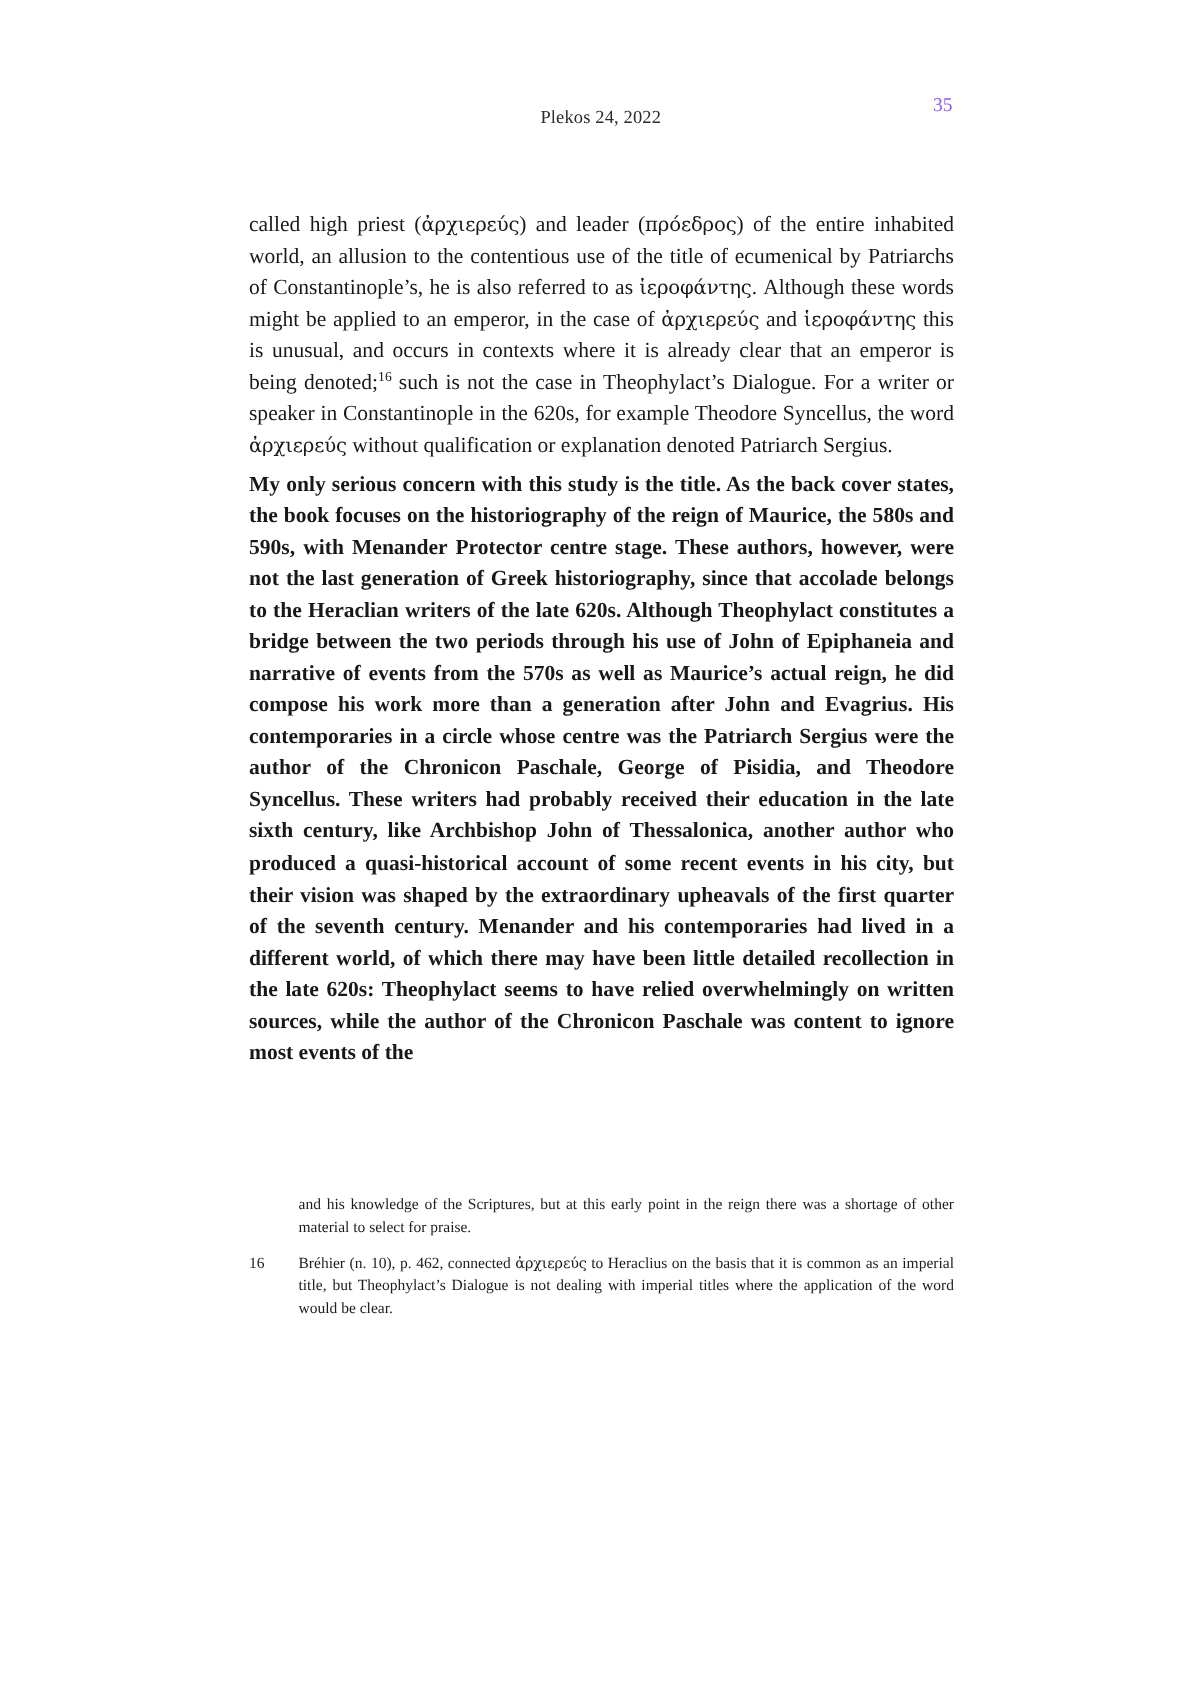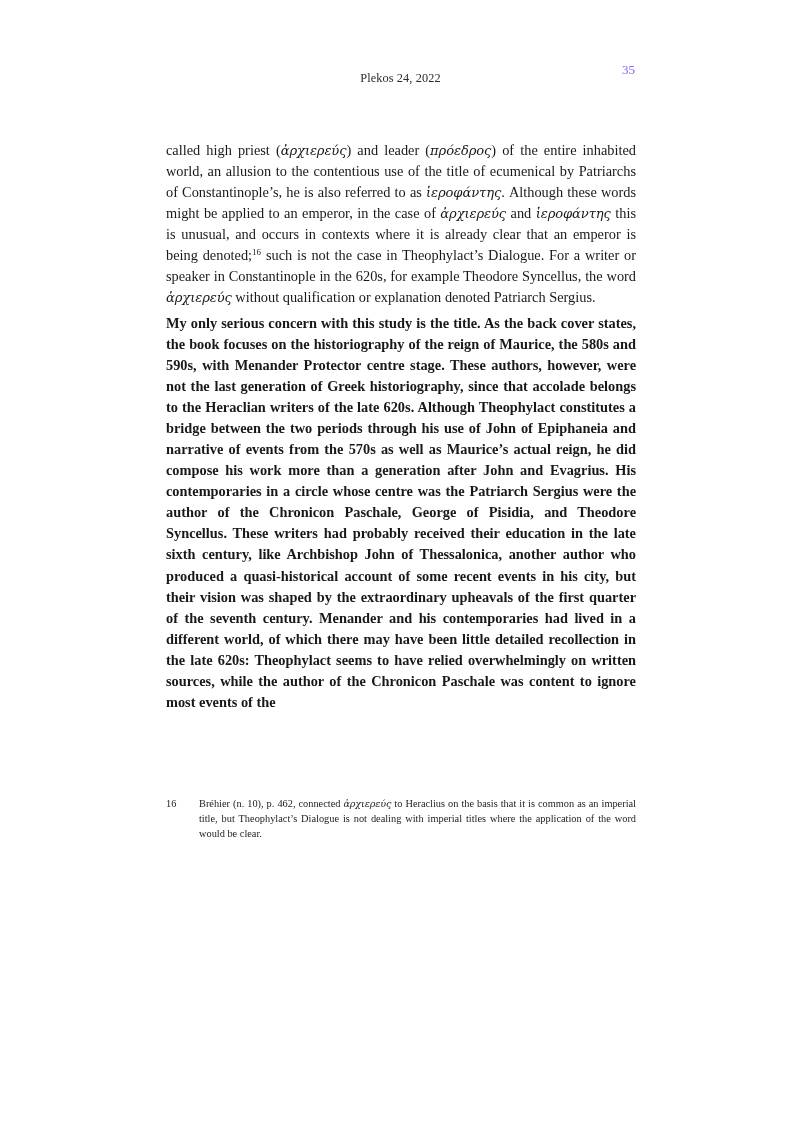--- a/index.html
+++ b/index.html
@@ -65,21 +65,20 @@
     text-justify: inter-word;
     margin: 0 0 4.6px 0;
     color: #181818;
     hyphens: manual;
   }
   .para.last { margin-bottom: 0; font-weight: bold; }
 
   .grk {
     font-family: "DejaVu Serif", "Liberation Serif", serif;
     font-size: 13.1px;
-    font-style: italic;
     letter-spacing: -0.1px;
   }
 
   sup.fnref {
     font-size: 0.63em;
     vertical-align: 0.52em;
     line-height: 0;
   }
 
   
@@ -126,19 +125,20 @@
     <div class="journal">Plekos 24, 2022</div>
     <div class="folio">35</div>
   </div>
 
   <div class="textblock">
     <p class="para">called high priest (<span class="grk">ἀρχιερεύς</span>) and leader (<span class="grk">πρόεδρος</span>) of the entire inhabited world, an allusion to the contentious use of the title of ecumenical by Patriarchs of Constantinople’s, he is also referred to as <span class="grk">ἱεροφάντης</span>. Although these words might be applied to an emperor, in the case of <span class="grk">ἀρχιερεύς</span> and <span class="grk">ἱεροφάντης</span> this is unusual, and occurs in contexts where it is already clear that an emperor is being denoted;<sup class="fnref">16</sup> such is not the case in Theophylact’s Dialogue. For a writer or speaker in Constantinople in the 620s, for example Theodore Syncellus, the word <span class="grk">ἀρχιερεύς</span> without qualification or explanation denoted Patriarch Sergius.</p>
     <p class="para last">My only serious concern with this study is the title. As the back cover states, the book focuses on the historiography of the reign of Maurice, the 580s and 590s, with Menander Protector centre stage. These authors, however, were not the last generation of Greek historiography, since that accolade belongs to the Heraclian writers of the late 620s. Although Theophylact constitutes a bridge between the two periods through his use of John of Epiphaneia and narrative of events from the 570s as well as Maurice’s actual reign, he did compose his work more than a generation after John and Evagrius. His contemporaries in a circle whose centre was the Patriarch Sergius were the author of the Chronicon Paschale, George of Pisidia, and Theodore Syncellus. These writers had probably received their education in the late sixth century, like Archbishop John of Thessalonica, another author who produced a quasi-historical account of some recent events in his city, but their vision was shaped by the extraordinary upheavals of the first quarter of the seventh century. Menander and his contemporaries had lived in a different world, of which there may have been little detailed recollection in the late 620s: Theophylact seems to have relied overwhelmingly on written sources, while the author of the Chronicon Paschale was content to ignore most events of the</p>
   </div>
 
   <div class="footnotes">
+    <p class="fn-cont">and his knowledge of the Scriptures, but at this early point in the reign there was a shortage of other material to select for praise.</p>
     <p class="fn-item">
       <span class="fn-num">16</span>
       <span class="fn-text">Bréhier (n. 10), p. 462, connected <span class="grk">ἀρχιερεύς</span> to Heraclius on the basis that it is common as an imperial title, but Theophylact’s Dialogue is not dealing with imperial titles where the application of the word would be clear.</span>
     </p>
   </div>
 
 </div>
 
 </body></html>

